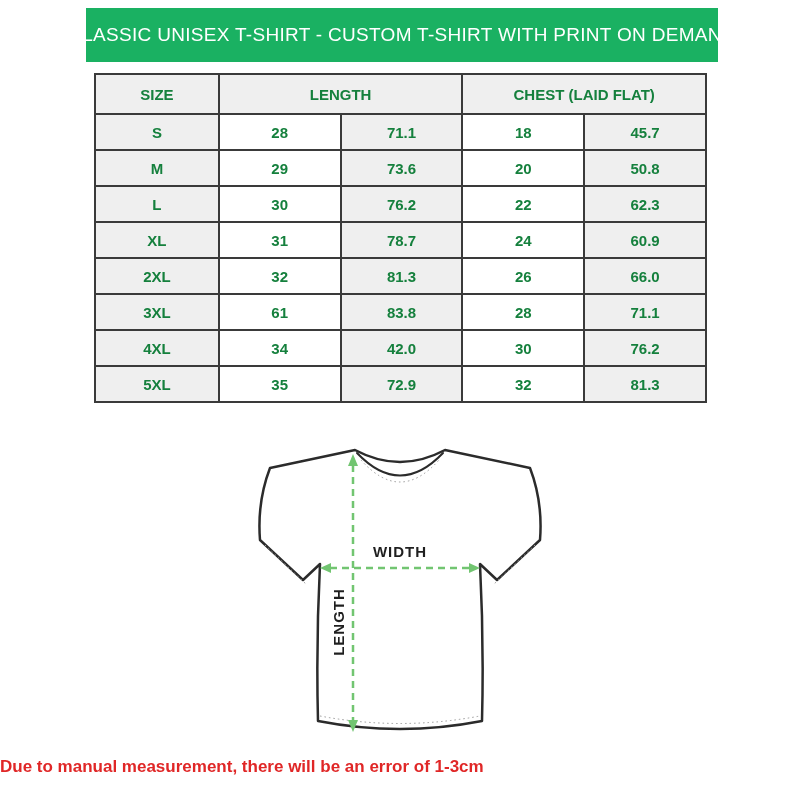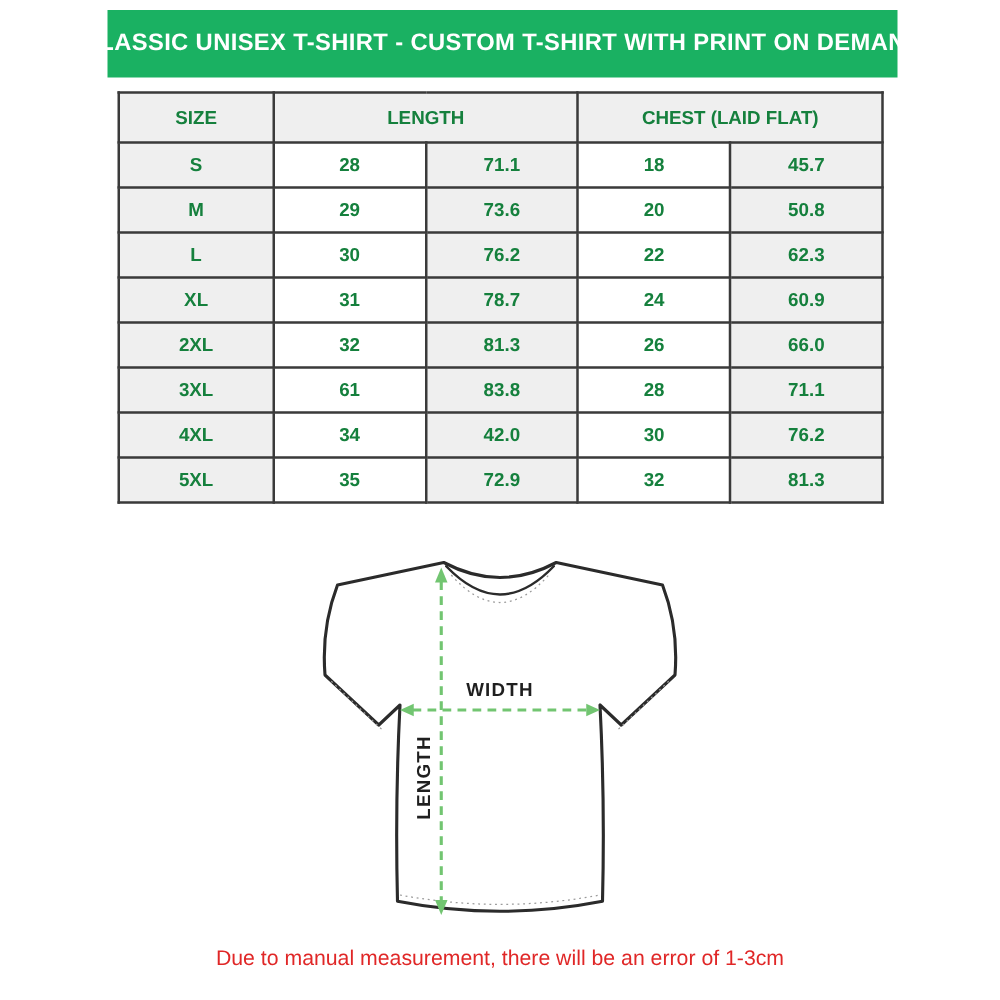--- a/index.html
+++ b/index.html
@@ -2,21 +2,21 @@
 <html><head>
 <meta charset="utf-8">
 <style>
   html,body{margin:0;padding:0;background:#ffffff;}
   body{font-family:"Liberation Sans",sans-serif;-webkit-font-smoothing:antialiased;}
   .page{position:relative;width:800px;height:800px;background:#ffffff;overflow:hidden;margin:0 auto;}
 
   .banner{
     position:absolute;left:86px;top:8px;width:632px;height:54px;
     display:flex;align-items:center;justify-content:center;
-    color:#ffffff;font-weight:bold;font-size:19px;letter-spacing:.3px;
+    color:#ffffff;font-weight:normal;font-size:19px;letter-spacing:.3px;
     text-align:center;white-space:nowrap;
   }
 
   .chart-wrap{position:absolute;left:94px;top:73px;width:613px;}
   table.size-chart{width:100%;border-collapse:collapse;table-layout:fixed;}
   table.size-chart th, table.size-chart td{
     border:2px solid #3a3a3a;text-align:center;vertical-align:middle;
     color:#15803d;font-weight:bold;font-size:15px;padding:0;
   }
   table.size-chart th{background:#efefef;height:38px;}
@@ -27,22 +27,22 @@
   .diagram{position:absolute;left:250px;top:440px;width:300px;height:310px;}
   .diagram svg{display:block;width:100%;height:100%;--arrow-color:#72c571;}
   .shirt-line{fill:#ffffff;stroke:#2b2b2b;stroke-width:2.5;stroke-linejoin:round;stroke-linecap:round;}
   .shirt-detail{fill:none;stroke:#2b2b2b;stroke-width:2;stroke-linecap:round;}
   .stitch{fill:none;stroke:#9a9a9a;stroke-width:1;stroke-dasharray:1.5 3;}
   .arrow-line{fill:none;stroke:var(--arrow-color);stroke-width:2.5;stroke-dasharray:7 5;}
   .arrow-head{fill:var(--arrow-color);stroke:none;}
   .dim-label{font-family:"Liberation Sans",sans-serif;font-weight:bold;font-size:15px;fill:#1f1f1f;letter-spacing:1px;}
 
   .footer-note{
-    position:absolute;left:0;top:757px;width:800px;text-align:center;
-    font-weight:normal;font-size:17px;
+    position:absolute;left:0;top:757px;width:800px;text-align:left;
+    font-weight:bold;font-size:17px;
   }
 </style>
 </head>
 <body>
 
 <div class="page">
 
   <div class="banner" style="background: rgb(26, 177, 98); color: rgb(255, 255, 255);">
     <span>CLASSIC UNISEX T-SHIRT - CUSTOM T-SHIRT WITH PRINT ON DEMAND</span>
   </div>

